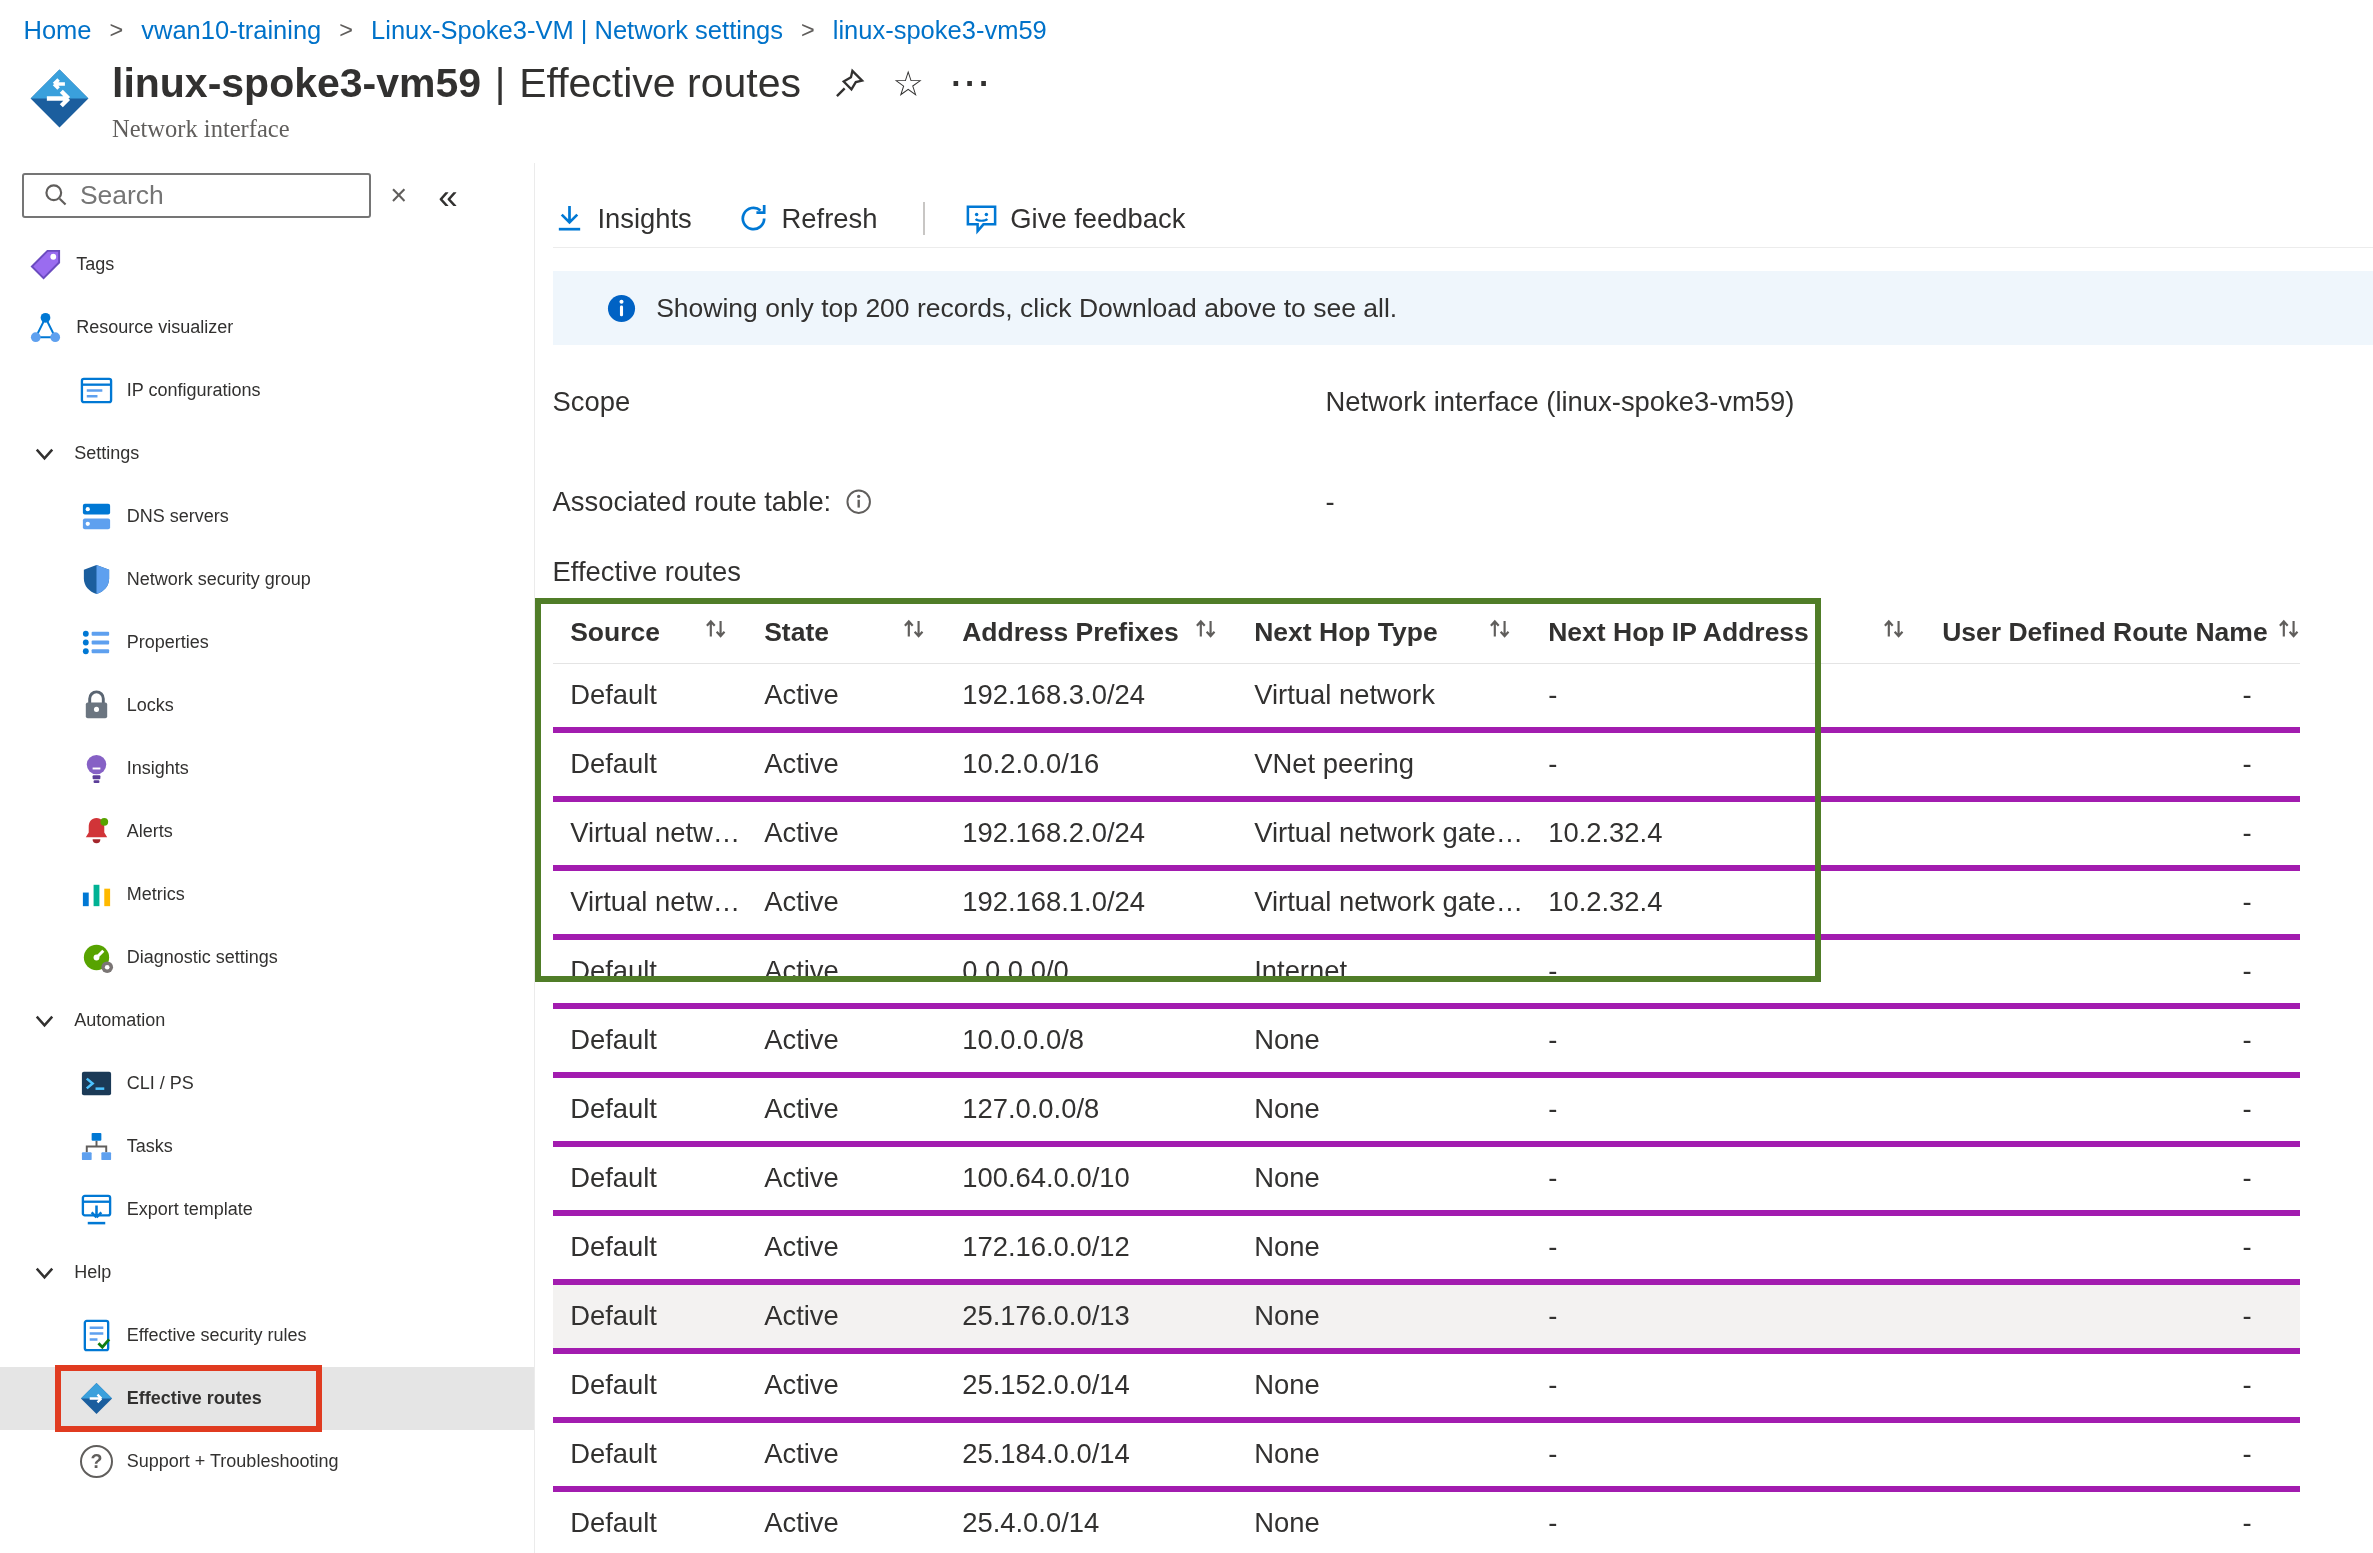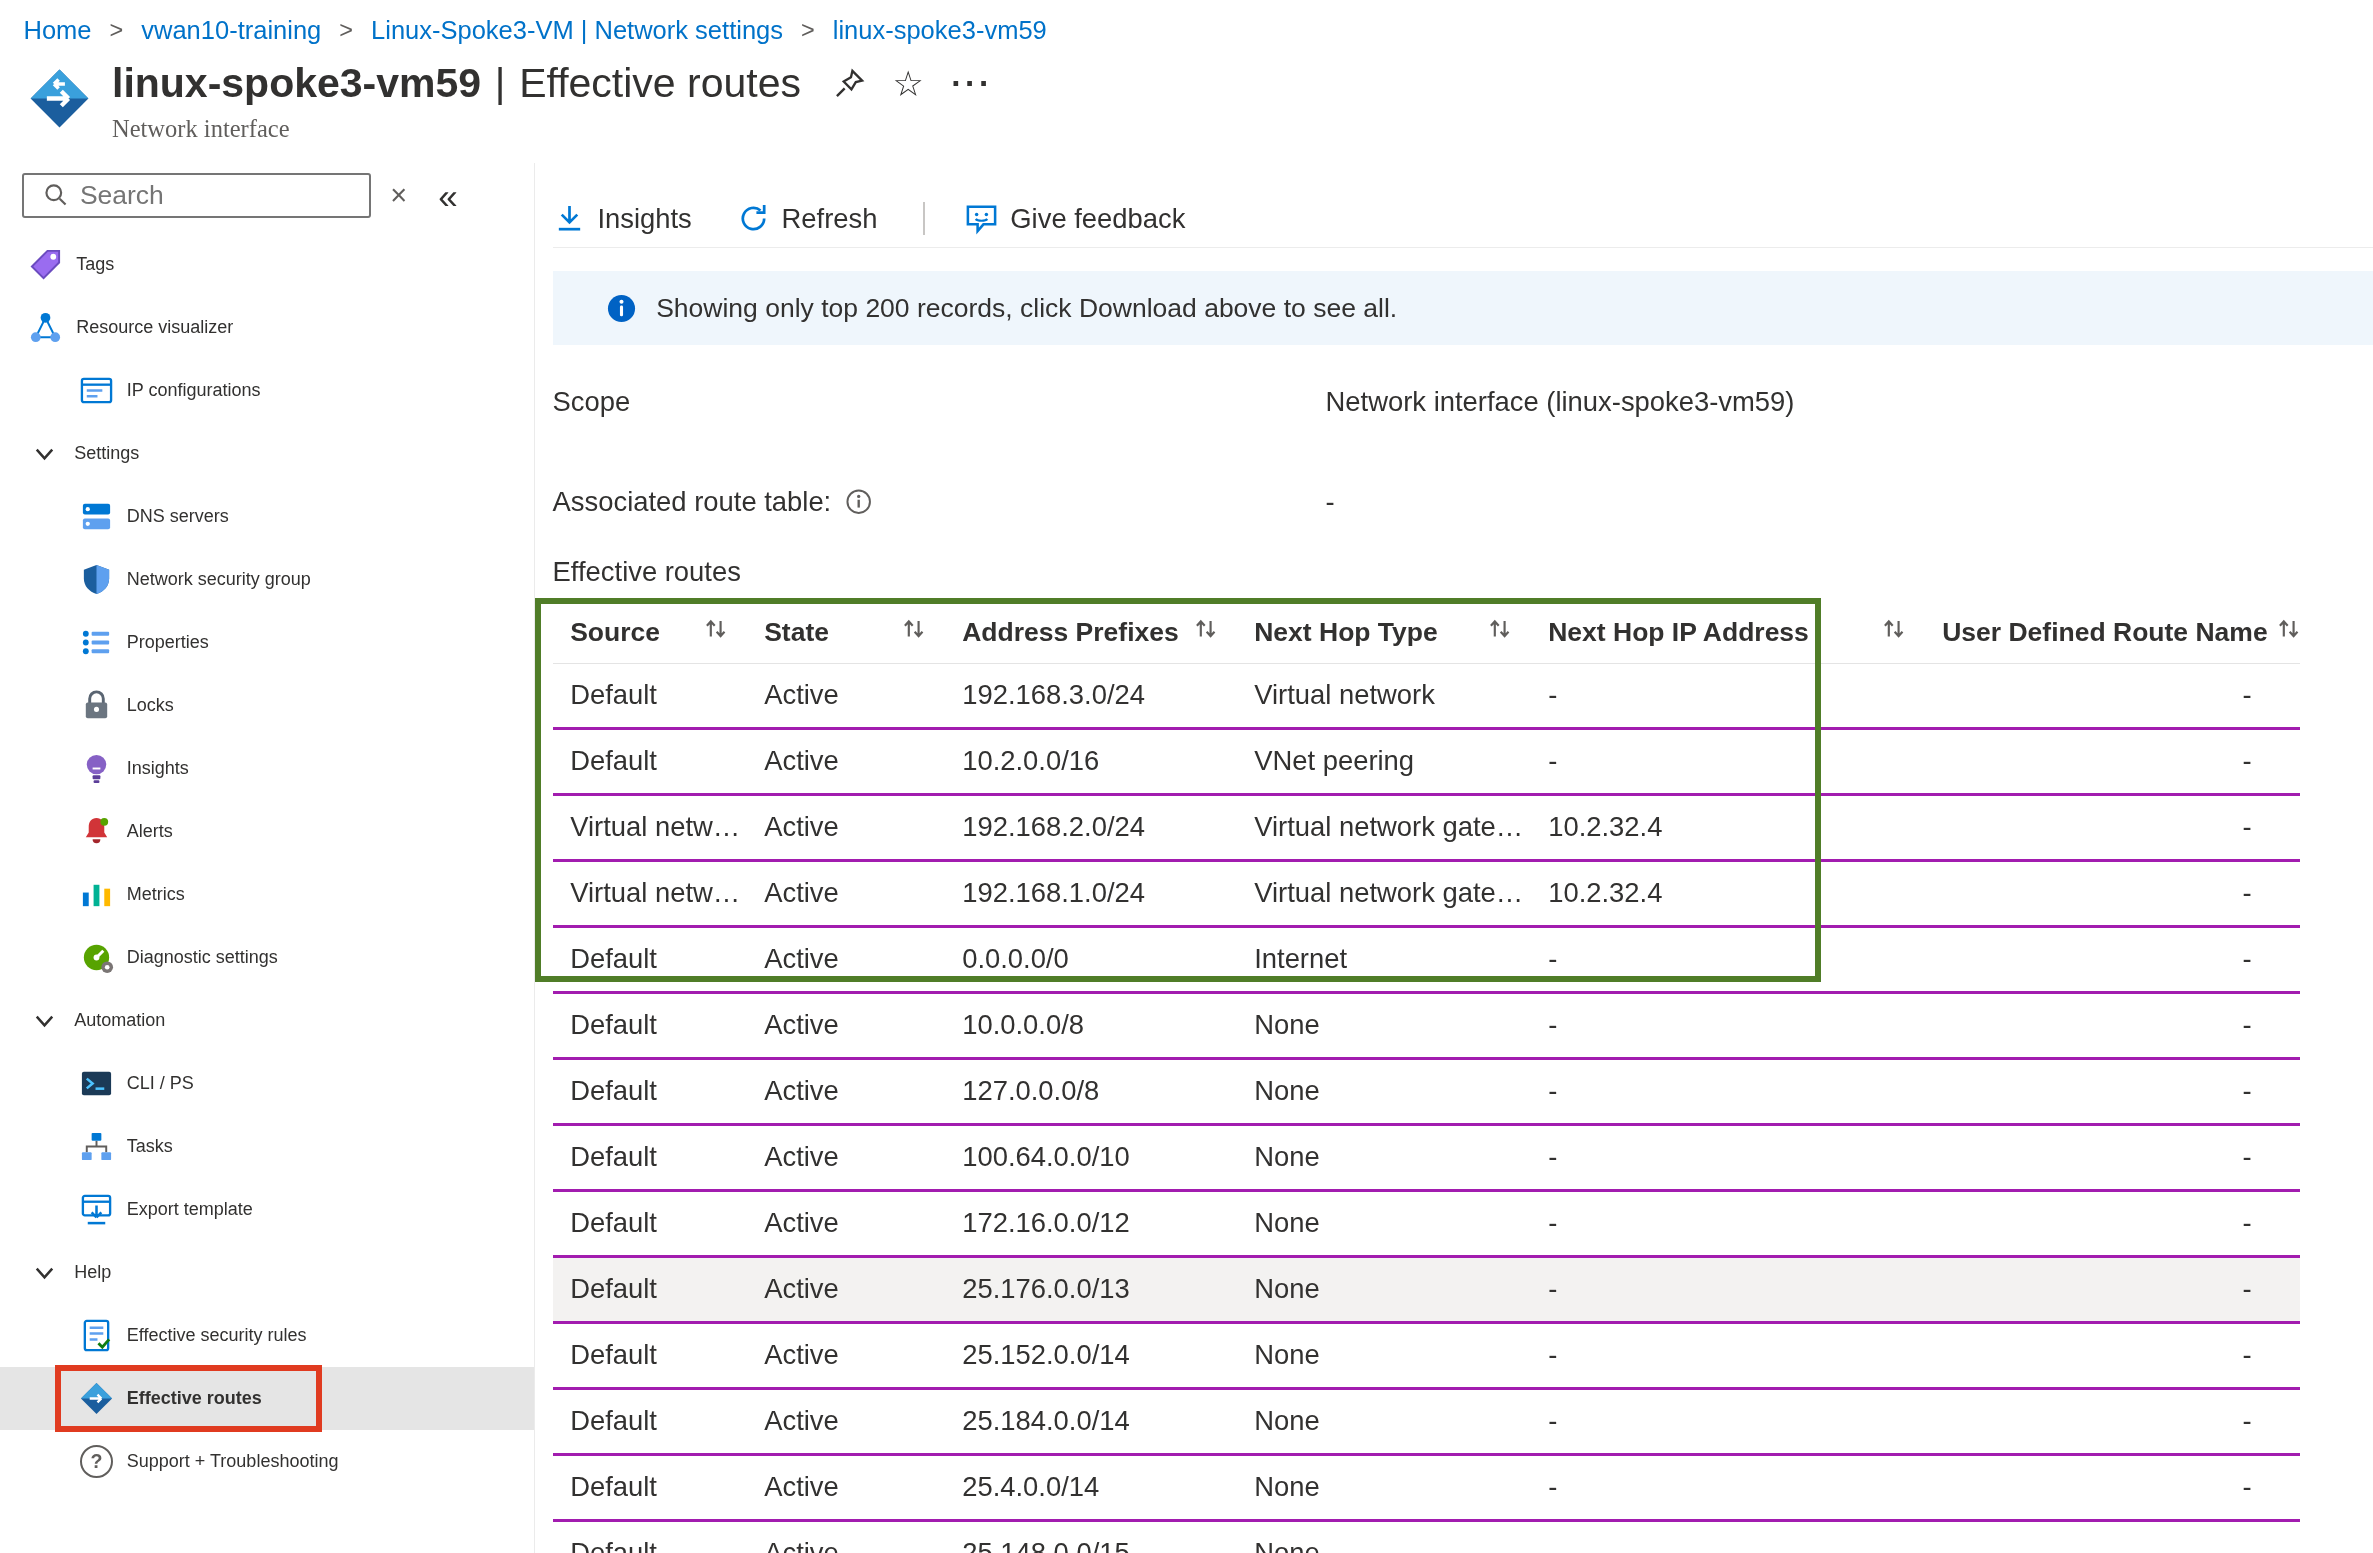--- a/index.html
+++ b/index.html
@@ -60,21 +60,21 @@
   .scope-row{margin-top:37px;}
   .assoc-row{margin-top:61px;}
   .info-ic{margin-left:13.7px;display:flex;align-items:center;cursor:pointer;}
   .section-title{margin-top:35px;font-size:27.4px;}
   
   .table-wrap{margin-top:13.7px;position:relative;width:1747px;}
   .t-head,.t-row{display:grid;grid-template-columns:194px 198px 292px 294px 394px 374px;align-items:center;}
   .t-head{height:61px;border-bottom:1px solid #e4e4e4;}
   .th{display:flex;align-items:center;justify-content:space-between;padding:0 17.6px 0 17.6px;font-weight:700;font-size:26.5px;white-space:nowrap;}
   .th .sort-ic{flex:none;margin-left:7.8px;cursor:pointer;}
-  .t-row{height:63px;border-bottom:3px solid #a21caf;font-size:27.4px;}
+  .t-row{height:63px;border-bottom:6px solid #a21caf;font-size:27.4px;}
   .t-row.hovered{background:#f3f2f1;}
   .td{padding-left:17.6px;white-space:nowrap;overflow:hidden;text-overflow:ellipsis;}
   .td.col6{padding-left:318px;}
   
   .annotation-green{position:absolute;left:-17.6px;top:-3.9px;width:1286px;height:384px;border:6.9px solid #507d28;box-sizing:border-box;pointer-events:none;z-index:6;}
   .annotation-red{position:absolute;left:55px;top:-2.9px;width:267px;height:67px;border:6.9px solid #e03b20;box-sizing:border-box;pointer-events:none;z-index:6;}
 </style>
 </head>
 <body>
 

